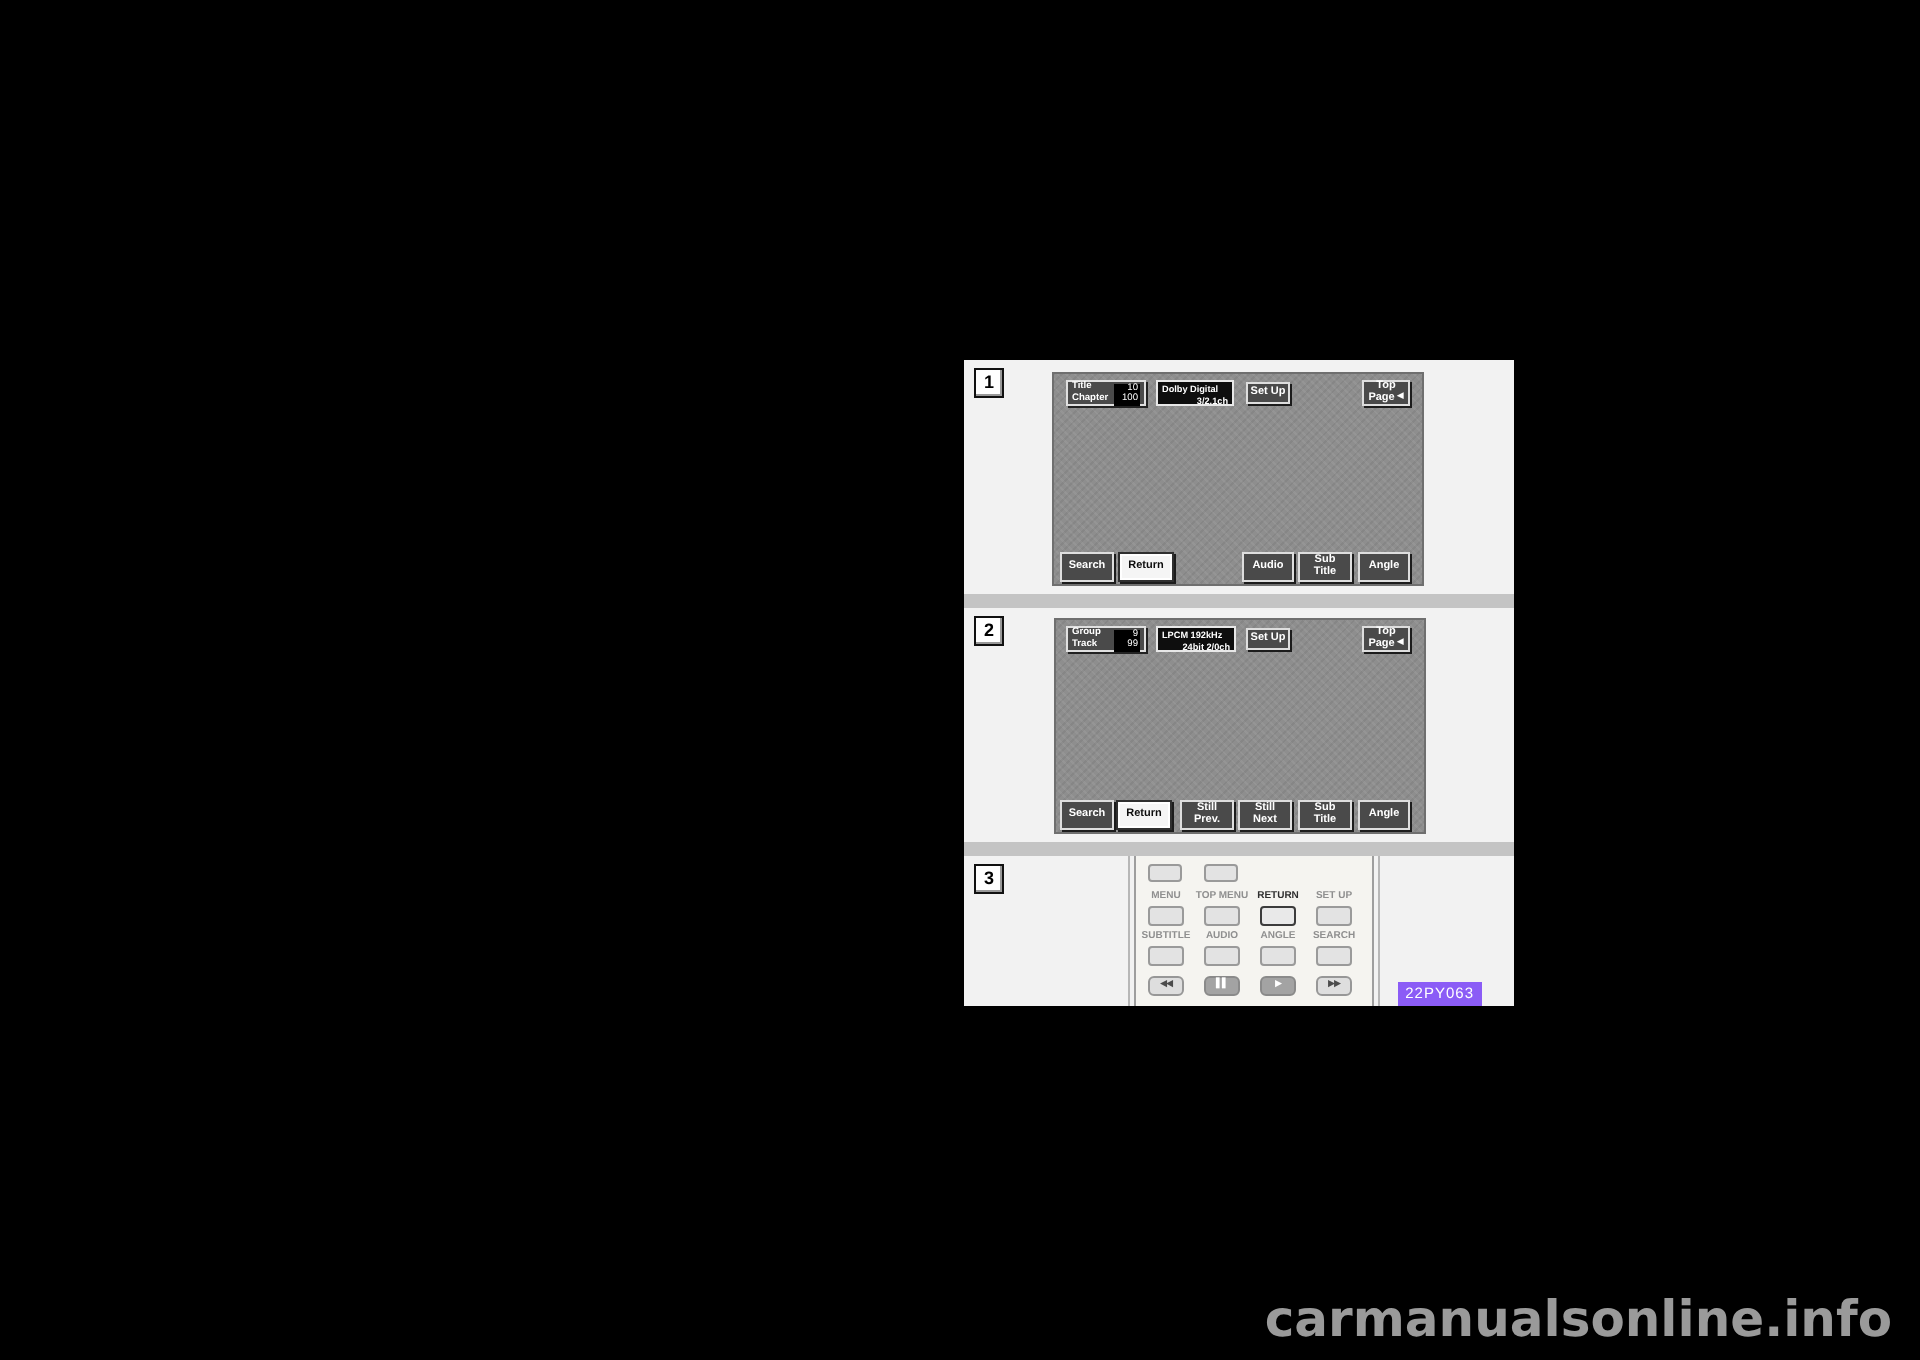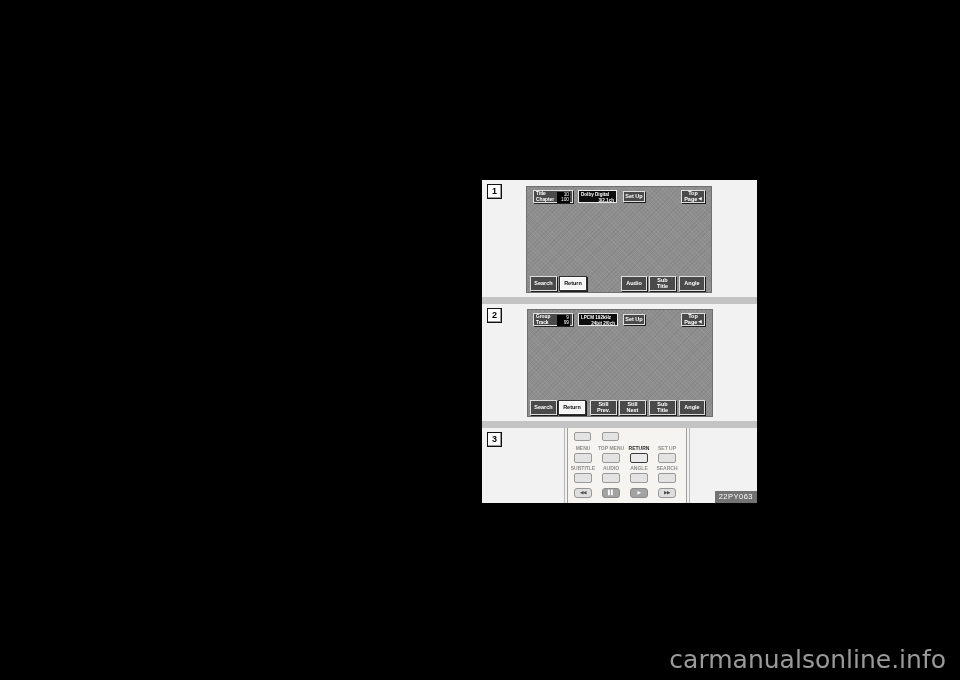--- a/index.html
+++ b/index.html
@@ -87,25 +87,25 @@
     display:flex;align-items:center;justify-content:center;cursor:pointer;
     font-family:"DejaVu Sans", sans-serif;font-size:4.6px;line-height:1;letter-spacing:-0.5px;}
   .tbtn.light{background:#dedede;border:1px solid #979797;color:#4c4c4c;}
   .tbtn.grey{background:#a3a3a3;border:1px solid #8a8a8a;color:#fff;}
 
   .col1{left:6px;} .col2{left:34px;} .col3{left:62px;} .col4{left:90px;}
   .lcol1{left:1px;} .lcol2{left:29px;} .lcol3{left:57px;} .lcol4{left:85px;}
   .rowTop{top:4px;height:9px;width:17px;}
   .rowL1{top:18px;} .rowB1{top:25px;} .rowL2{top:38px;} .rowB2{top:45px;} .rowT{top:60px;}
 
-  .figcode{position:absolute;right:0;bottom:0;background:#737373;color:#fff;
+  .figcode{position:absolute;right:16px;bottom:0;background:#8b5cf6;color:#fff;
     font-size:7.5px;line-height:1;padding:2.5px 4px;letter-spacing:.5px;}
 
   .watermark{position:absolute;right:14px;bottom:6px;color:#9a9a9a;
-    font-family:"DejaVu Sans", sans-serif;font-size:25px;font-weight:normal;letter-spacing:0;margin-top:28px;}
+    font-family:"DejaVu Sans", sans-serif;font-size:25px;font-weight:bold;letter-spacing:0;margin-top:28px;}
 </style>
 </head>
 <body>
 
 <div class="stage">
 
   <div class="figure">
 
     <div class="band band1 p1">
       <div class="badge">1</div>

